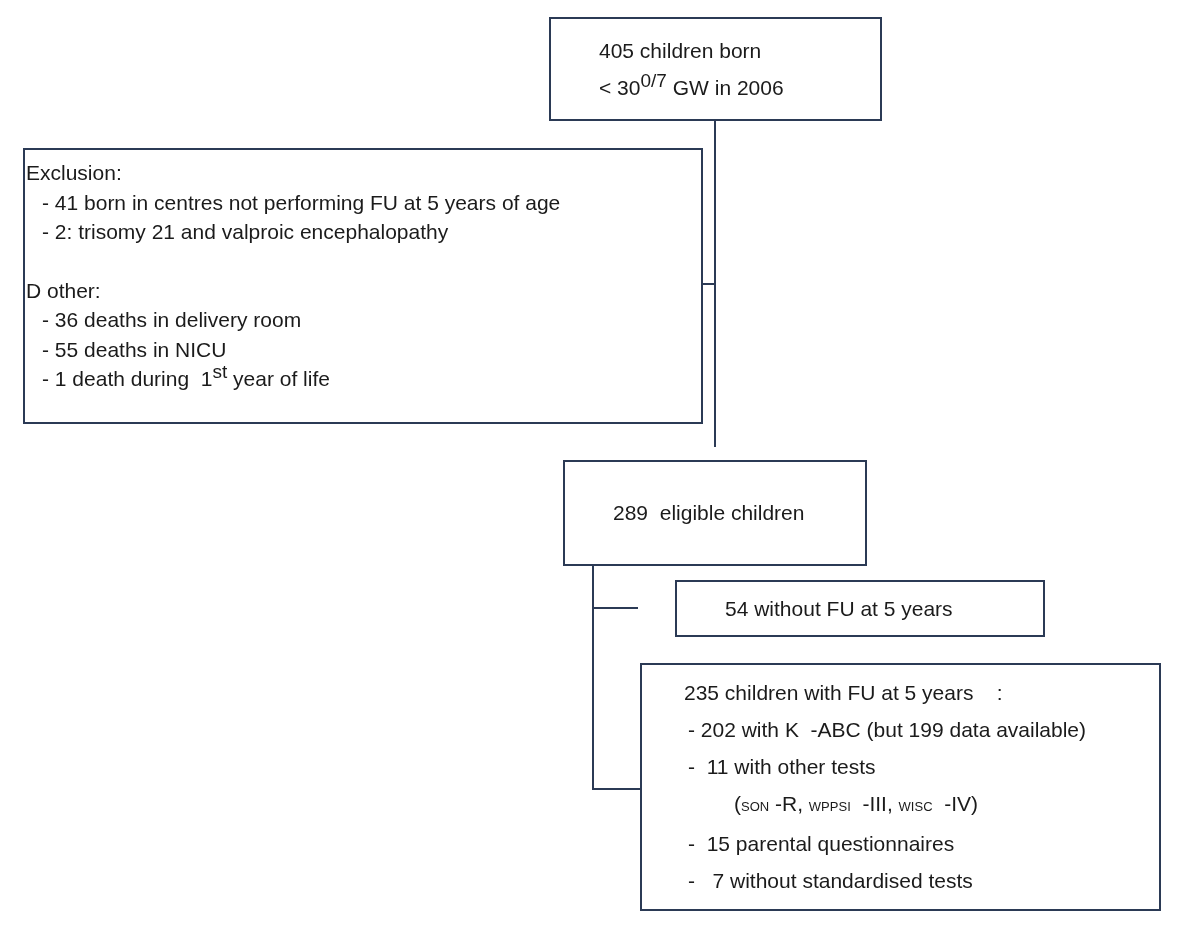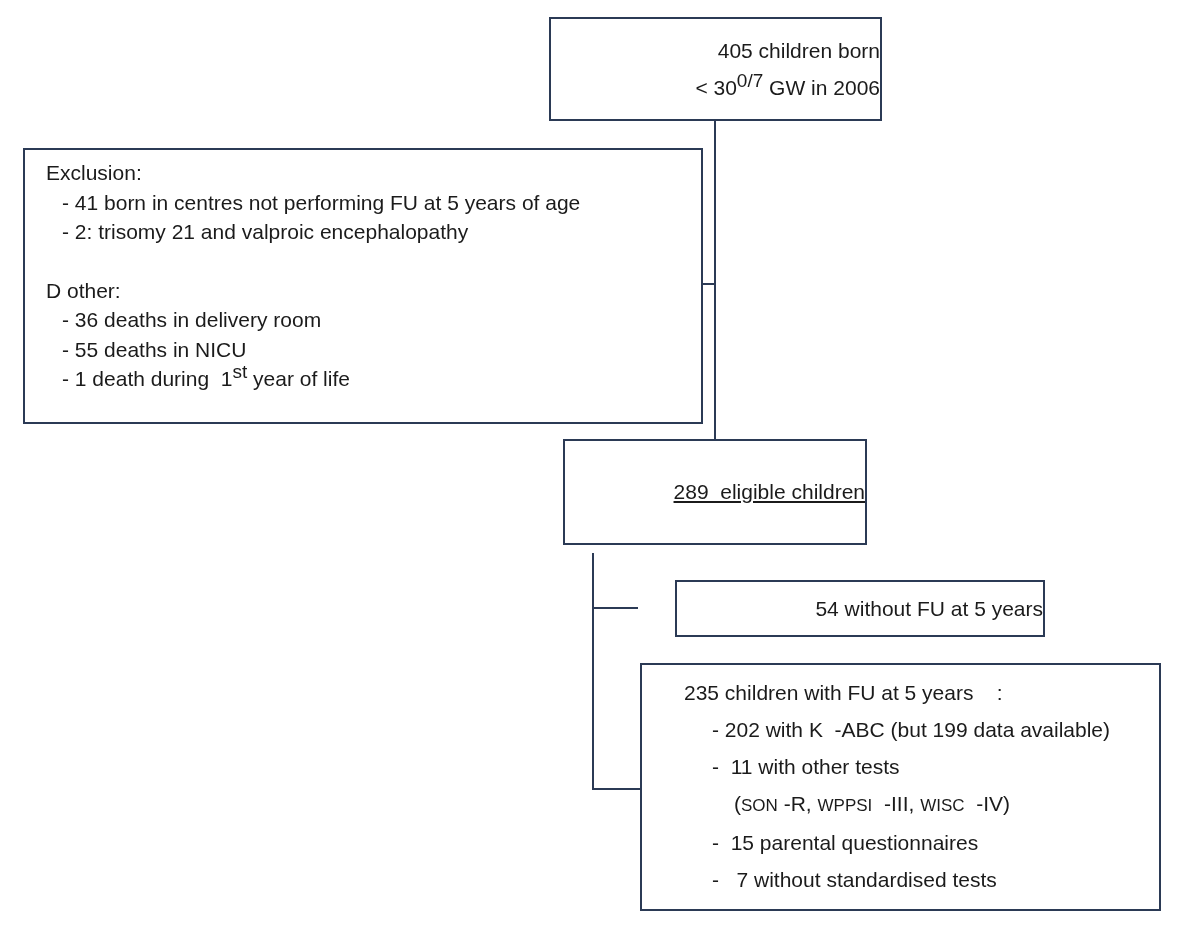--- a/index.html
+++ b/index.html
@@ -28,61 +28,62 @@
     background: var(--bg);
     box-sizing: border-box;
   }
   .tline {
     white-space: pre-wrap;
   }
   
   .box.center {
     display: flex;
     flex-direction: column;
-    align-items: flex-end;
+    align-items: flex-start;
     justify-content: center;
     text-align: center;
+    padding-left: 48px;
   }
   
   #box-born {
     left: 549px; top: 17px; width: 333px; height: 104px;
     line-height: 37px;
   }
   
   #box-exclusion {
     left: 23px; top: 148px; width: 680px; height: 276px;
-    padding: 8px 10px 0 21px;
+    padding: 8px 10px 0 1px;
     line-height: 29.5px;
   }
   #box-exclusion .item { margin-left: 16px; }
   .blank-line { height: 29px; }
   
   #box-eligible {
-    left: 563px; top: 439px; width: 304px; height: 106px; text-decoration: underline;
+    left: 563px; top: 460px; width: 304px; height: 106px;
   }
   
   #box-nofu {
     left: 637px; top: 580px; width: 370px; height: 57px; margin-left: 38px;
   }
   
   #box-fu {
     left: 640px; top: 663px; width: 521px; height: 248px;
     padding: 9px 6px 0 42px;
     line-height: 37px;
   }
-  #box-fu .item { margin-left: 28px; }
+  #box-fu .item { margin-left: 4px; }
   #box-fu .tests-detail { margin-left: 50px; }
   
   .sup {
     font-size: 19px;
     vertical-align: super;
     line-height: 0;
   }
   
-  .sc { font-size: 17px; }
+  .sc { font-size: 13px; }
   
   .conn {
     position: absolute;
     background: var(--border);
   }
   #conn-top          { left: 714px; top: 121px; width: 2px;  height: 326px; }
   #conn-excl-stub    { left: 702px; top: 283px; width: 13px; height: 2px;  }
   #conn-mid          { left: 592px; top: 553px; width: 2px;  height: 237px; }
   #conn-nofu-stub    { left: 594px; top: 607px; width: 44px; height: 2px;  }
   #conn-fu-stub      { left: 594px; top: 788px; width: 47px; height: 2px;  }

